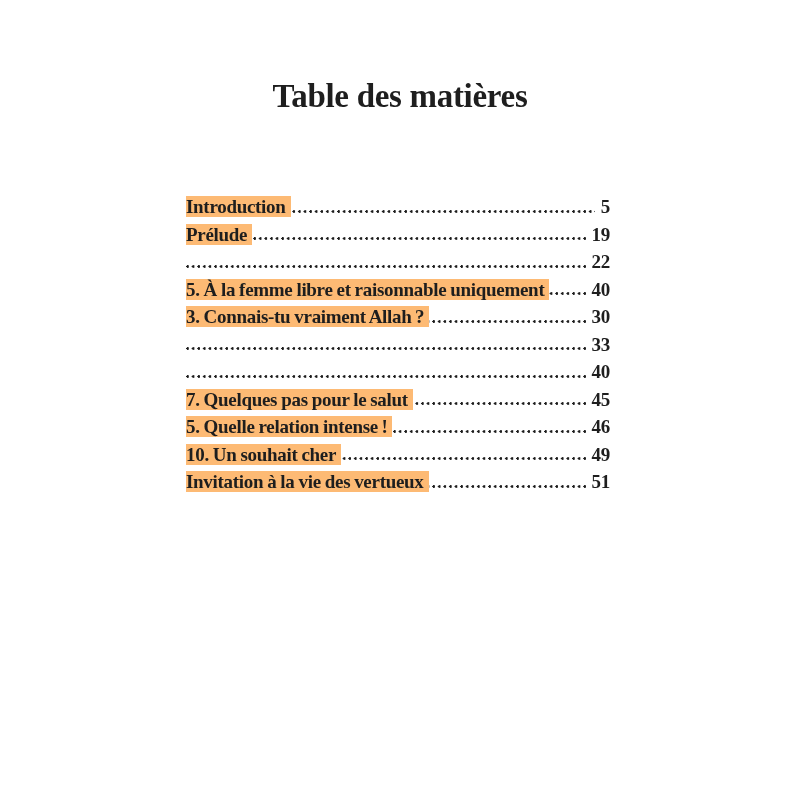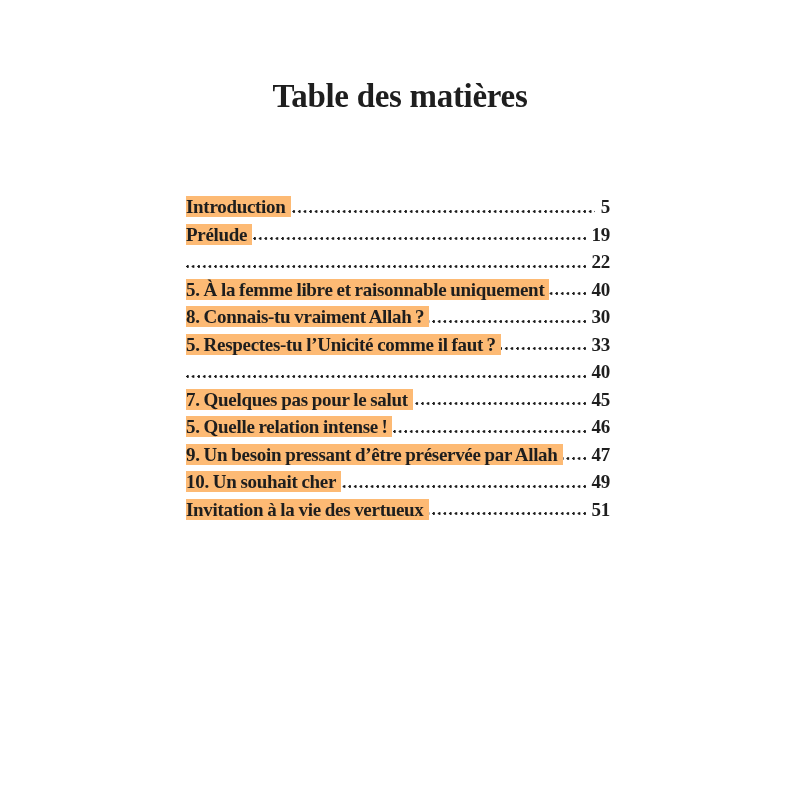--- a/index.html
+++ b/index.html
@@ -94,47 +94,42 @@
     <div class="toc-row">
       <span class="toc-page">22</span>
     </div>
 
     <div class="toc-row">
       <span class="toc-label">5. À la femme libre et raisonnable uniquement</span>
       <span class="toc-page">40</span>
     </div>
 
     <div class="toc-row">
-      <span class="toc-label">8. Connais-tu vraiment Allah ?</span>
+      <span class="toc-label">3. Connais-tu vraiment Allah ?</span>
       <span class="toc-page">30</span>
     </div>
 
     <div class="toc-row">
-      <span class="toc-label">5. Respectes-tu l’Unicité comme il faut ?</span>
       <span class="toc-page">33</span>
     </div>
 
     <div class="toc-row">
       <span class="toc-page">40</span>
     </div>
 
     <div class="toc-row">
       <span class="toc-label">7. Quelques pas pour le salut</span>
       <span class="toc-page">45</span>
     </div>
 
     <div class="toc-row">
       <span class="toc-label">5. Quelle relation intense !</span>
       <span class="toc-page">46</span>
     </div>
 
-    <div class="toc-row">
-      <span class="toc-label">9. Un besoin pressant d’être préservée par Allah</span>
-      <span class="toc-page">47</span>
-    </div>
 
     <div class="toc-row">
       <span class="toc-label">10. Un souhait cher</span>
       <span class="toc-page">49</span>
     </div>
 
     <div class="toc-row">
       <span class="toc-label">Invitation à la vie des vertueux</span>
       <span class="toc-page">51</span>
     </div>

